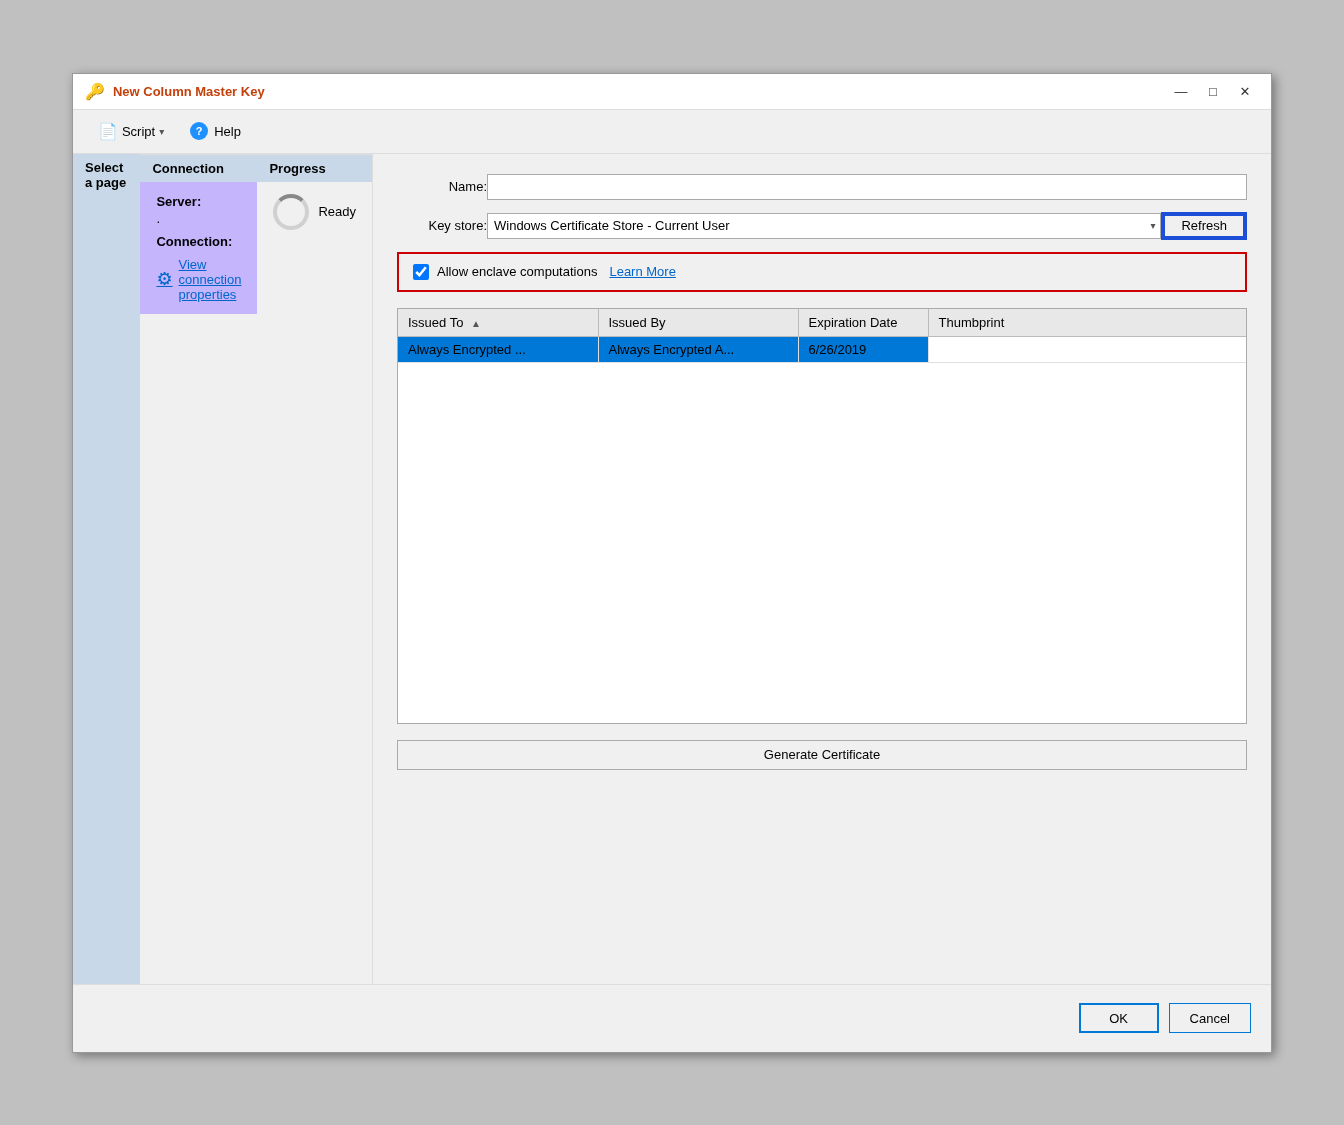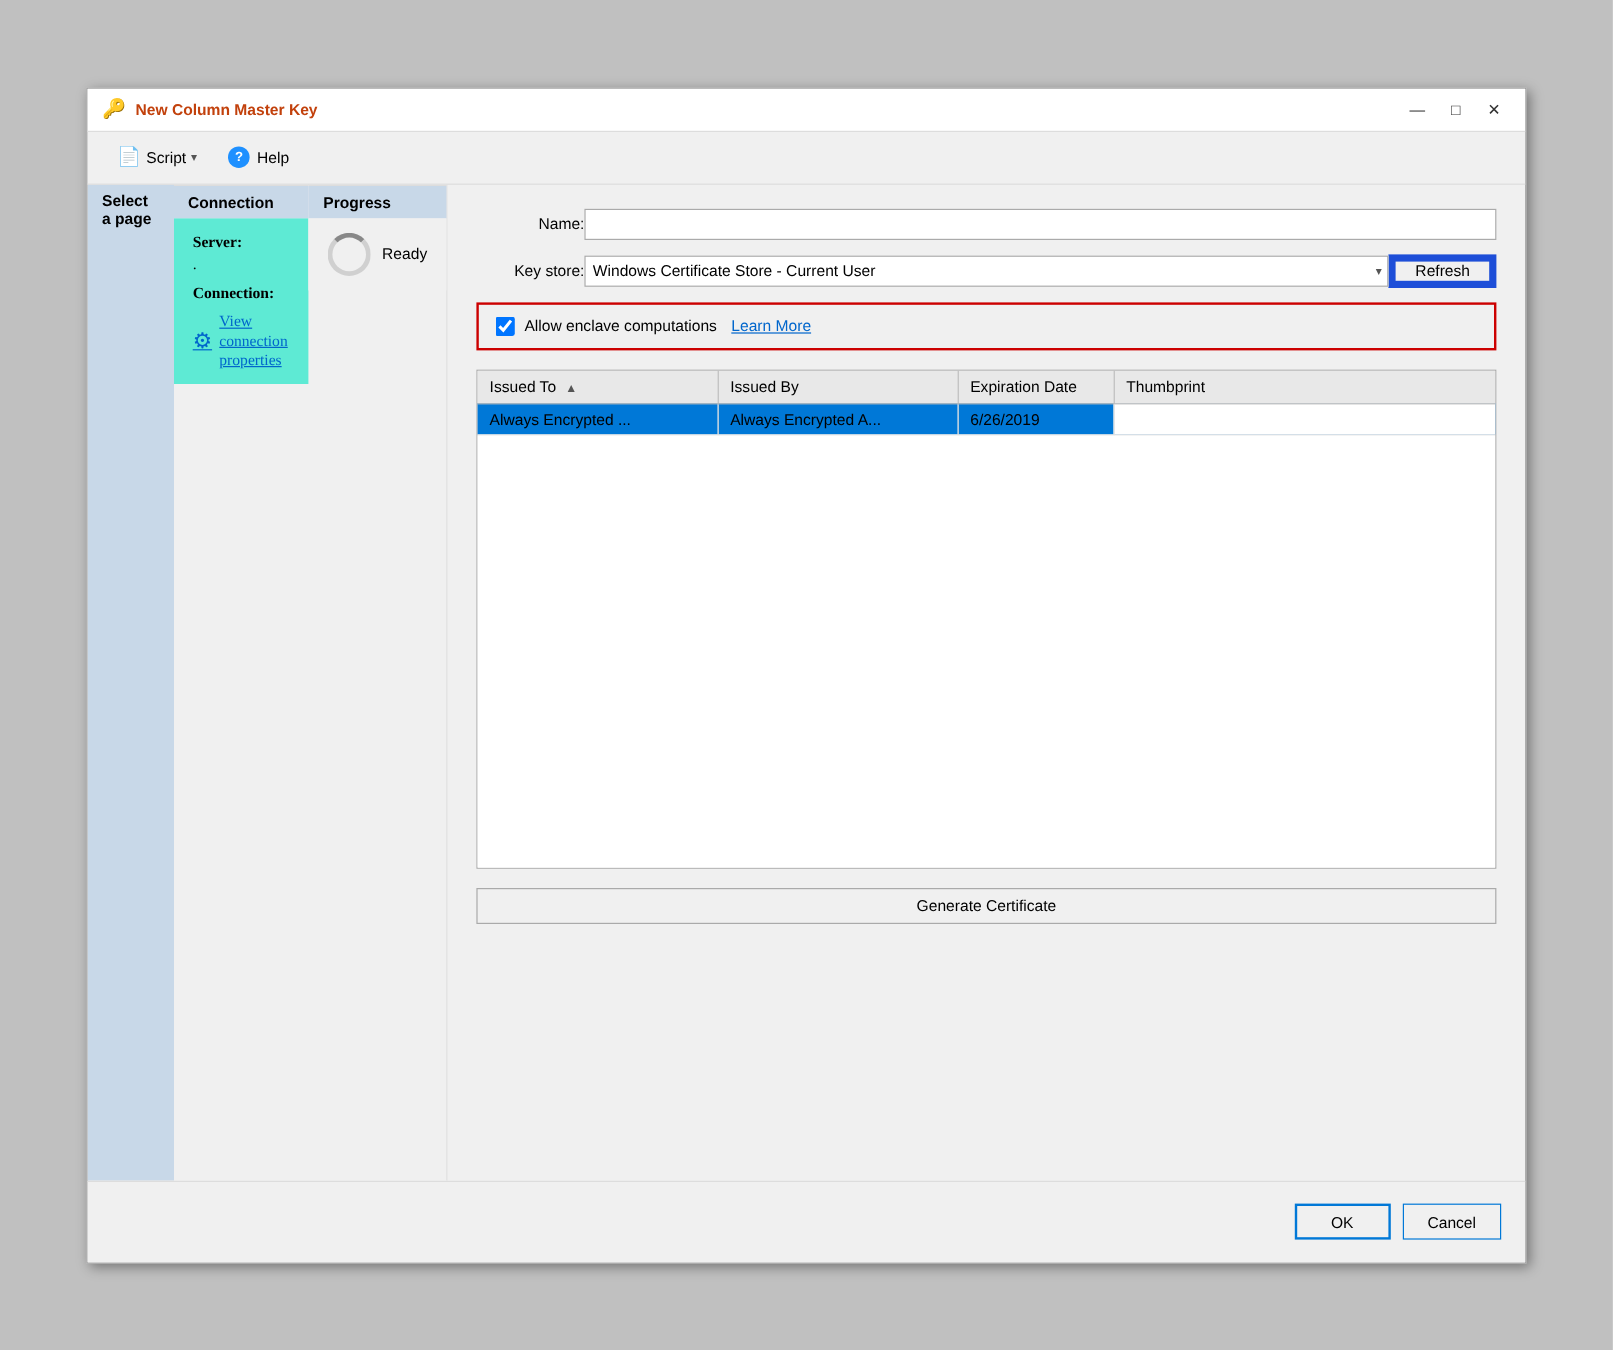--- a/index.html
+++ b/index.html
@@ -130,22 +130,21 @@
       background: #fff;
       border-bottom: 1px solid #ddd;
     }
     .sidebar-spacer { flex: 1; }
 
     .sidebar-connection-section {
       border-top: 1px solid #ddd;
     }
     .sidebar-connection-content {
       padding: 12px 16px;
-      background: #5eead4;
-      font-family: Liberation Serif, serif;
+      background: #c4b5fd;
     }
     .sidebar-label {
       font-weight: bold;
       font-size: 13px;
       margin-bottom: 2px;
     }
     .sidebar-value {
       font-size: 13px;
       color: #000;
       margin-bottom: 8px;
@@ -234,21 +233,21 @@
       position: absolute;
       right: 6px;
       pointer-events: none;
       font-size: 10px;
       color: #555;
     }
     .refresh-btn {
       height: 28px;
       padding: 0 16px;
       background: #f0f0f0;
-      border: 6px solid #1d4ed8;
+      border: 4px solid #1d4ed8;
       cursor: pointer;
       font-size: 13px;
       white-space: nowrap;
     }
 
     
     .enclave-area {
       border: 2px solid #cc0000;
       padding: 10px 14px;
       margin-bottom: 16px;

